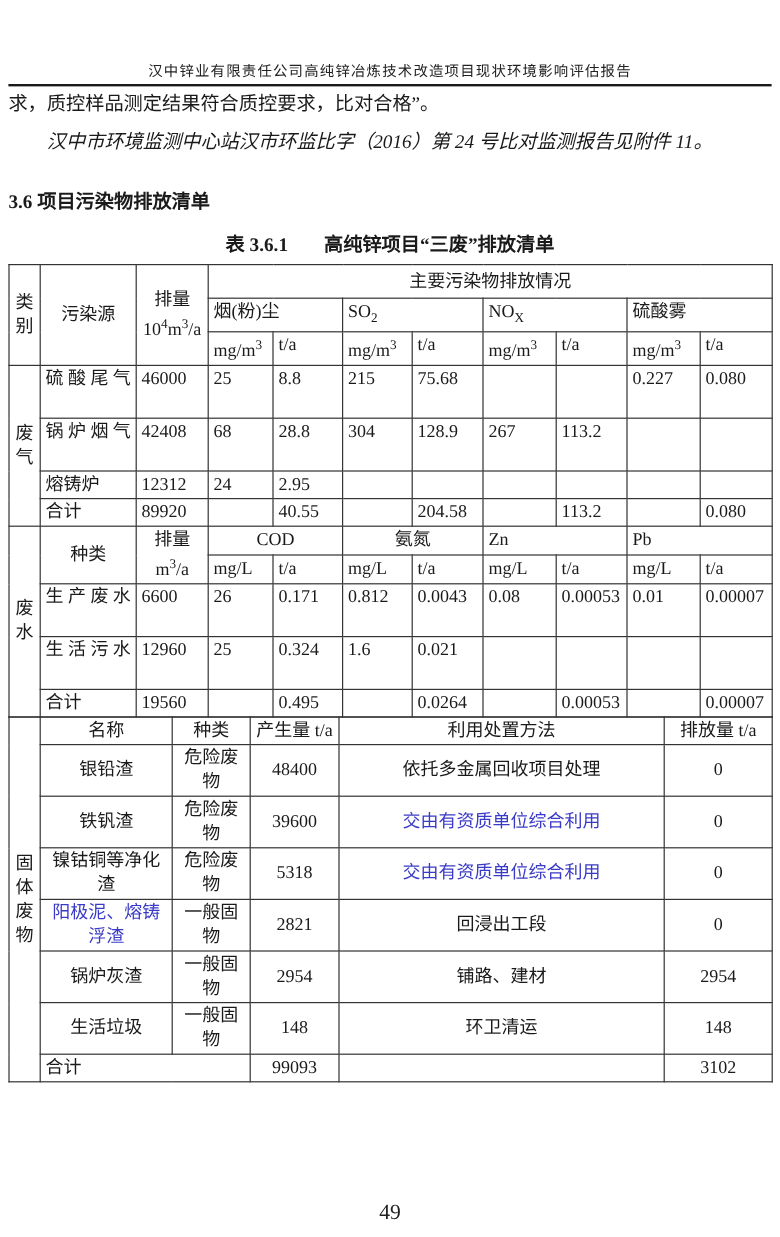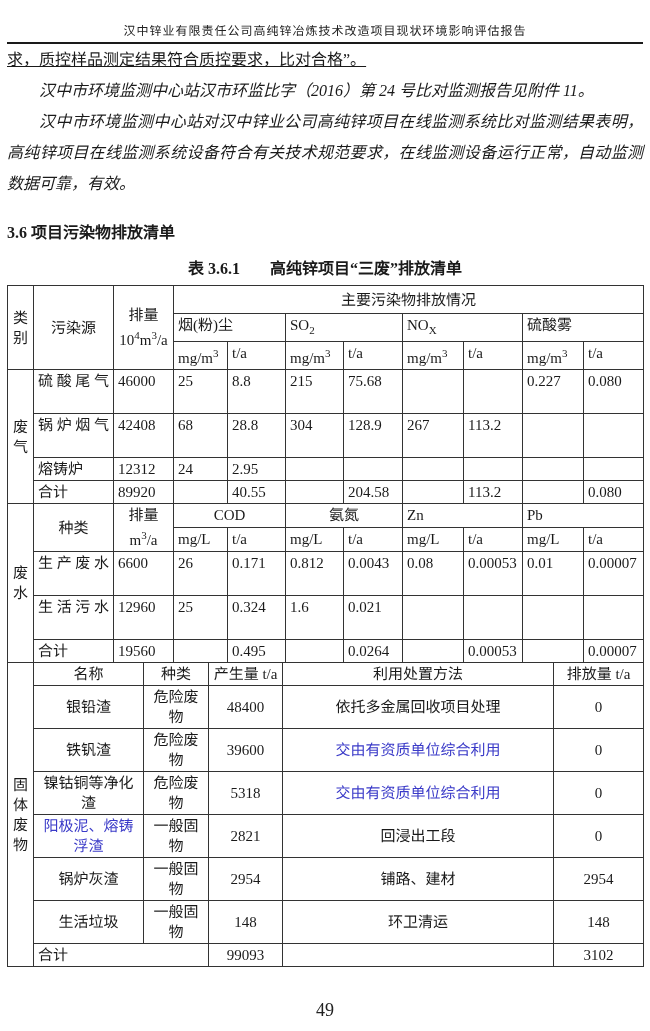--- a/index.html
+++ b/index.html
@@ -2,33 +2,33 @@
 <html lang="zh-CN"><head>
 <meta charset="utf-8">
 <style>
   * { box-sizing: border-box; }
   html, body { margin: 0; padding: 0; }
   body {
     width: 650px; height: 1031px; position: relative;
     background: #ffffff; color: #1a1a1a;
     font-family: "Liberation Serif", "DejaVu Serif", serif;
   }
-  .content { padding: 13px 7px; }
+  .content { padding: 13px 7px; margin-top: 28px; }
 
   .hdr {
     text-align: center; font-size: 12px; padding-top: 8px;
     letter-spacing: 1px; color: #222;
   }
   .hdr-rule { border-bottom: 2px solid #1a1a1a; margin-top: 3px; }
 
   p.body {
     font-size: 16px; line-height: 31px; margin: 0;
     text-align: justify;
   }
-  .p1 { margin-top: 20px; text-decoration: underline; }
+  .p1 { margin-top: 20px; }
   .indent { text-indent: 32px; font-style: italic; }
 
   h2.heading { font-size: 16px; font-weight: bold; margin: 20px 0 0 0; }
   .p4 { margin-top: 16px; }
 
   .caption { text-align: center; font-size: 16px; font-weight: bold; margin: 12px 0 6px 0; }
   .cap-title { margin-left: 30px; }
 
   table.t {
     border-collapse: collapse; table-layout: fixed; width: 636px;
@@ -59,21 +59,20 @@
 </head>
 <body>
 
 <div class="content">
 
   <div class="hdr">汉中锌业有限责任公司高纯锌冶炼技术改造项目现状环境影响评估报告</div>
   <div class="hdr-rule"></div>
 
   <p class="body p1">求，质控样品测定结果符合质控要求，比对合格”。</p>
   <p class="body indent">汉中市环境监测中心站汉市环监比字（2016）第 24 号比对监测报告见附件 11。</p>
-  <p class="body indent">汉中市环境监测中心站对汉中锌业公司高纯锌项目在线监测系统比对监测结果表明，高纯锌项目在线监测系统设备符合有关技术规范要求，在线监测设备运行正常，自动监测数据可靠，有效。</p>
 
   <h2 class="heading">3.6 项目污染物排放清单</h2>
 
 
   <div class="caption">
     <span>表 3.6.1</span><span class="cap-title">高纯锌项目“三废”排放清单</span>
   </div>
 
   <table class="t">
     <colgroup>

